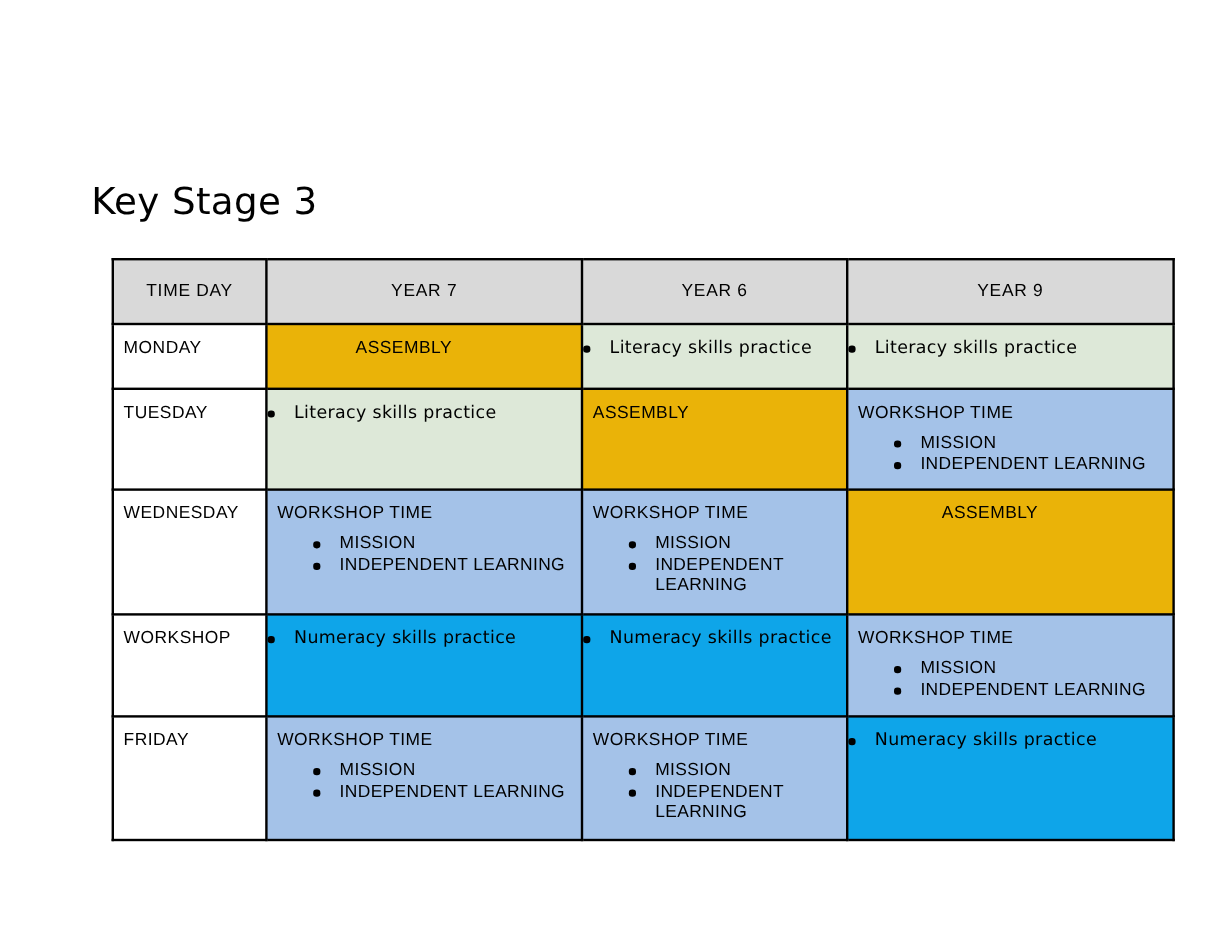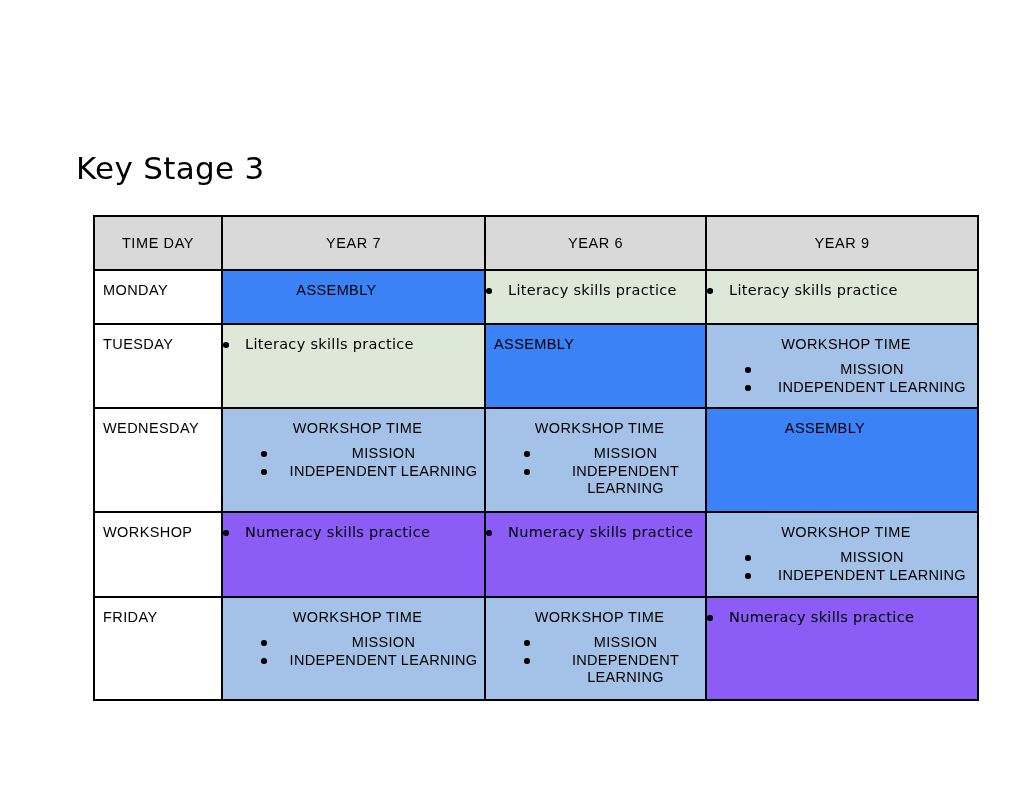--- a/index.html
+++ b/index.html
@@ -71,24 +71,24 @@
   }
 
   
   tr.r-mon td { height: 52px; }
   tr.r-tue td { height: 82px; }
   tr.r-wed td { height: 102px; }
   tr.r-thu td { height: 83px; }
   tr.r-fri td { height: 101px; }
 
   
-  .fill-yellow { background: #3b82f6; }
+  .fill-yellow { background: #eab308; }
   .fill-green  { background: #dde8d8; }
   .fill-blue   { background: #a4c2e8; }
-  .fill-cyan   { background: #8b5cf6; }
+  .fill-cyan   { background: #0ea5e9; }
   .fill-white  { background: #ffffff; }
 
   .assembly-centered {
     text-align: center;
     font-size: 14.5px;
     letter-spacing: 0.4px;
     padding: 11px 34px 0 0;
   }
   .assembly-left {
     text-align: left;
@@ -136,21 +136,20 @@
   }
 
   
   .rounded-face {
     font-family: "DejaVu Sans", sans-serif;
     font-size: 13.5px;
     letter-spacing: 0.1px;
   }
   .plain-face {
     font-family: "Liberation Sans", sans-serif;
-    text-align: center;
   }
 </style>
 </head>
 <body>
 
 <div id="page-title">Key Stage 3</div>
 
 <table id="timetable">
   <colgroup>
     <col class="c-day">

